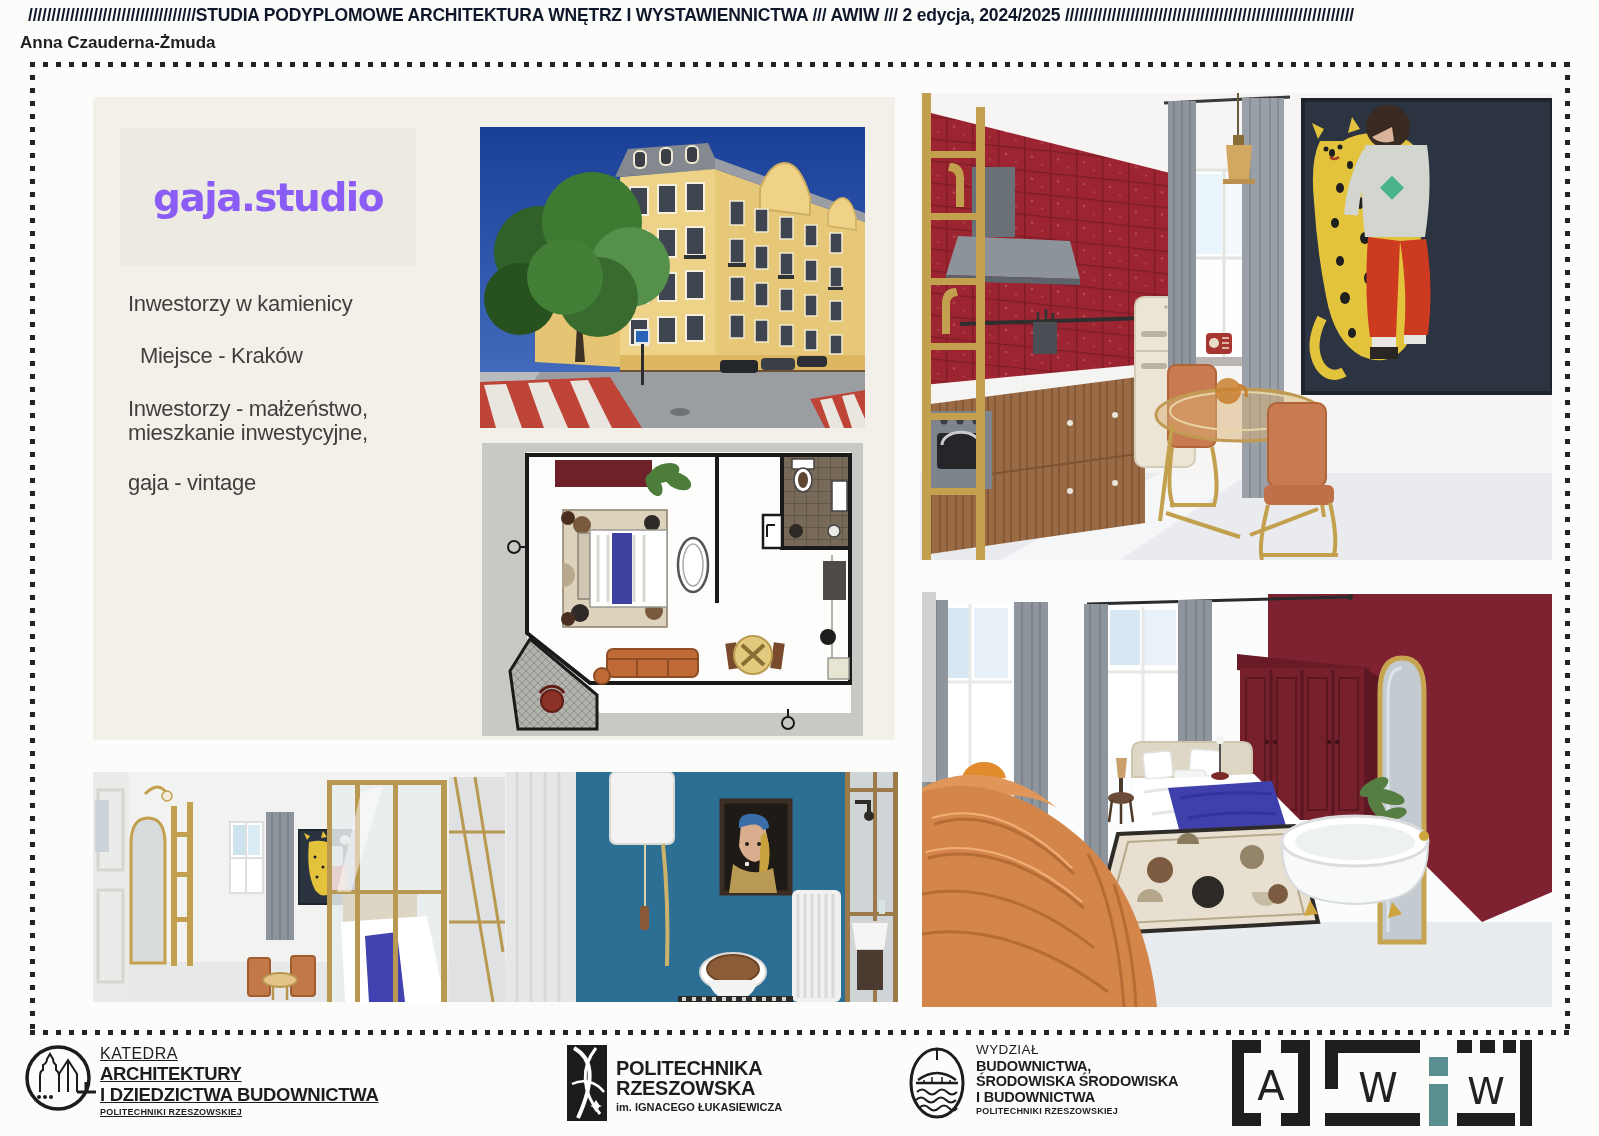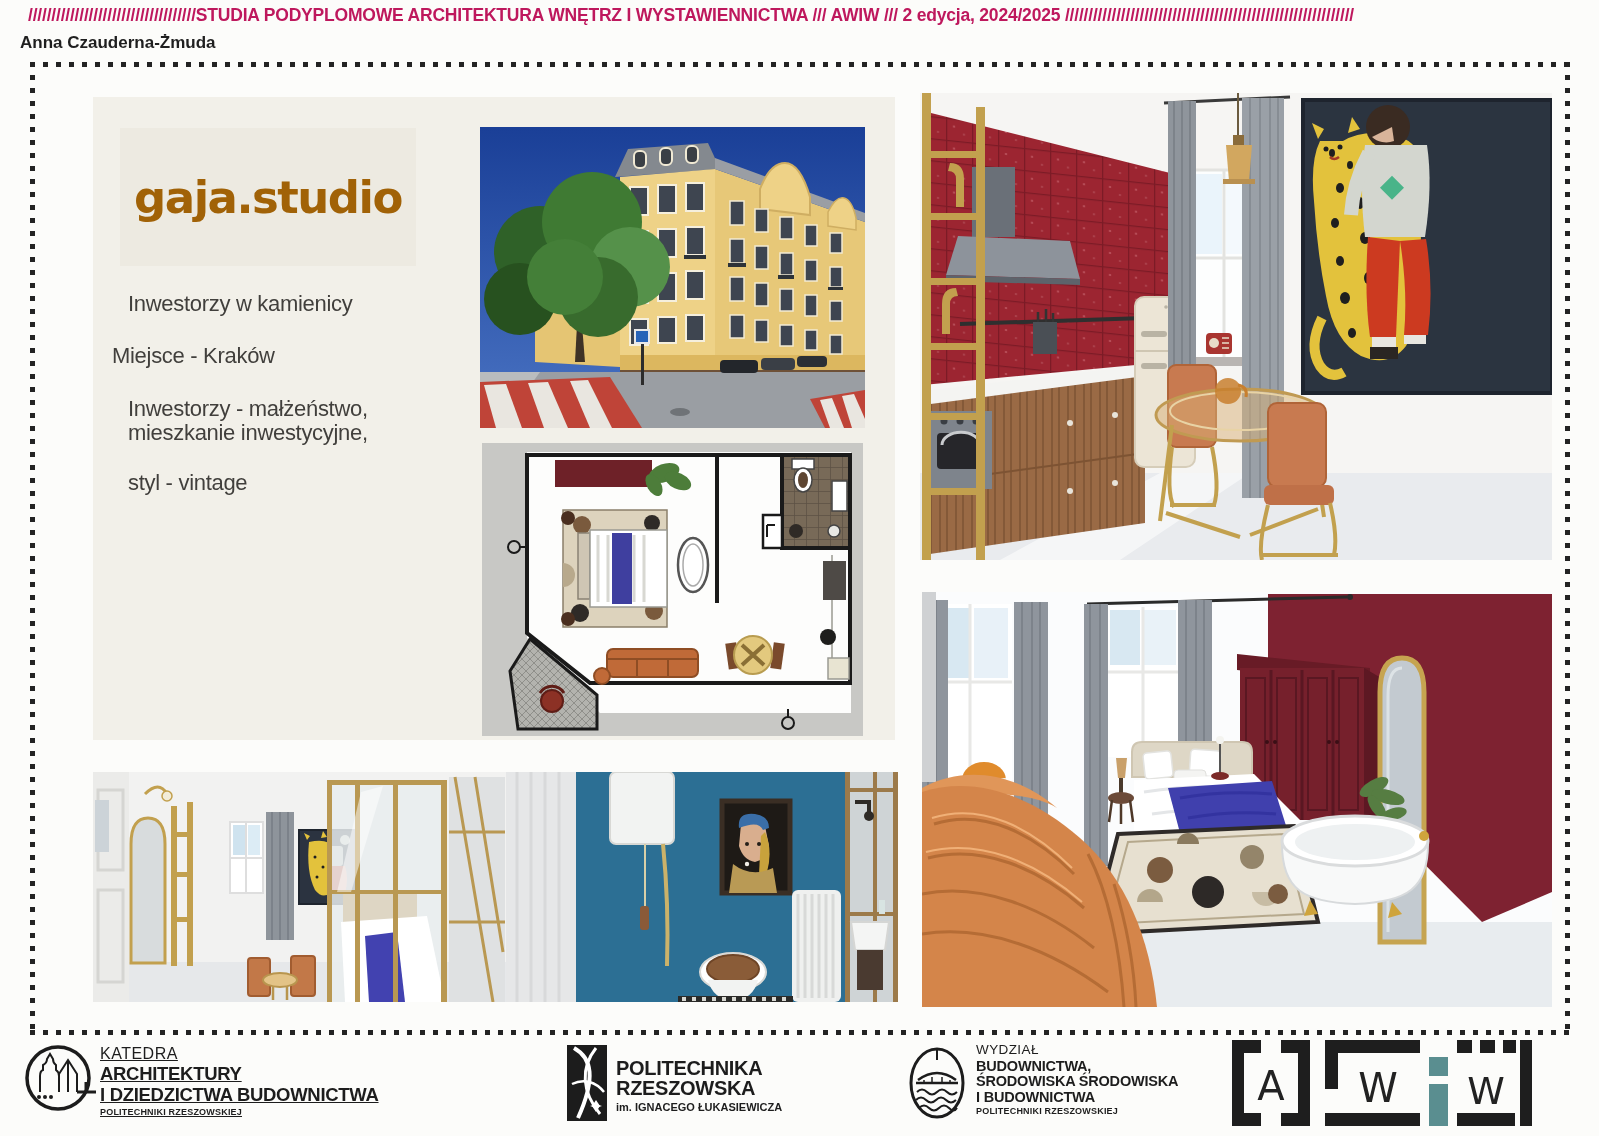--- a/index.html
+++ b/index.html
@@ -4,32 +4,32 @@
 <style>
   html,body{margin:0;padding:0;}
   body{
     width:1599px;height:1136px;position:relative;overflow:hidden;
     background:#fcfcfa;font-family:"Liberation Sans",sans-serif;color:#222;
   }
   .abs{position:absolute;}
   
   .title-strip{
     left:28px;top:5px;width:1571px;height:26px;white-space:nowrap;overflow:hidden;
-    font-size:17.5px;font-weight:700;letter-spacing:-0.2px;color:#be185d;
+    font-size:17.5px;font-weight:700;letter-spacing:-0.2px;color:#0f172a;
   }
   .author-name{left:20px;top:33px;font-size:17px;font-weight:700;color:#1f1f1f;}
   
   .dots-h{height:5px;background:repeating-linear-gradient(90deg,#232323 0 5px,transparent 5px 13px);}
   .dots-v{width:5px;background:repeating-linear-gradient(180deg,#232323 0 5px,transparent 5px 13px);}
   
   .project-panel{left:93px;top:97px;width:802px;height:643px;background:#f2f0e9;}
   .gaja-box{left:120px;top:128px;width:296px;height:138px;background:#edeae1;
     display:flex;align-items:center;justify-content:center;}
-  .gaja-text{font-family:"DejaVu Sans",sans-serif;font-weight:900;font-size:45px;
-    letter-spacing:-1.5px;color:#a16207;}
+  .gaja-text{font-family:"DejaVu Sans",sans-serif;font-weight:900;font-size:39px;
+    letter-spacing:-1.5px;color:#8b5cf6;}
   .desc{font-size:22px;color:#413f3c;letter-spacing:-0.3px;}
   
   .f-txt{line-height:1.0;color:#1d1d1d;}
   .f-sub{font-size:9px;font-weight:700;letter-spacing:0.2px;}
   .k-l1{font-size:16px;font-weight:500;letter-spacing:0.5px;}
   .k-l2{font-size:18.5px;font-weight:700;letter-spacing:-0.3px;}
   .p-l1{font-size:20px;font-weight:700;letter-spacing:-0.3px;}
   .p-sub{font-size:11px;font-weight:700;}
   .w-l1{font-size:13.5px;font-weight:500;letter-spacing:0.4px;}
   .w-l2{font-size:14.5px;font-weight:700;letter-spacing:-0.2px;}
@@ -47,24 +47,24 @@
   <div class="abs dots-v" style="left:30px;top:62px;height:973px;"></div>
   <div class="abs dots-v" style="left:1565px;top:62px;height:973px;"></div>
 </div>
 
 <div class="abs project-panel"></div>
 <div class="abs gaja-box">
   <span class="gaja-text">gaja.studio</span>
 </div>
 <div>
   <div class="abs desc" style="left:128px;top:291px;">Inwestorzy w kamienicy</div>
-  <div class="abs desc" style="left:112px;top:343px;">Miejsce - Kraków</div>
+  <div class="abs desc" style="left:140px;top:343px;">Miejsce - Kraków</div>
   <div class="abs desc" style="left:128px;top:396px;">Inwestorzy - małżeństwo,</div>
   <div class="abs desc" style="left:128px;top:420px;">mieszkanie inwestycyjne,</div>
-  <div class="abs desc" style="left:128px;top:470px;">styl - vintage</div>
+  <div class="abs desc" style="left:128px;top:470px;">gaja - vintage</div>
 </div>
 
 <div class="abs" style="left:480px;top:127px;width:385px;height:301px;">
 <svg width="385" height="301" viewBox="0 0 385 301">
   <defs>
     <linearGradient id="sky" x1="0" y1="0" x2="0" y2="1">
       <stop offset="0" stop-color="#1a3f97"></stop>
           <stop offset="1" stop-color="#4a74c4"></stop>
     </linearGradient>
   </defs>

